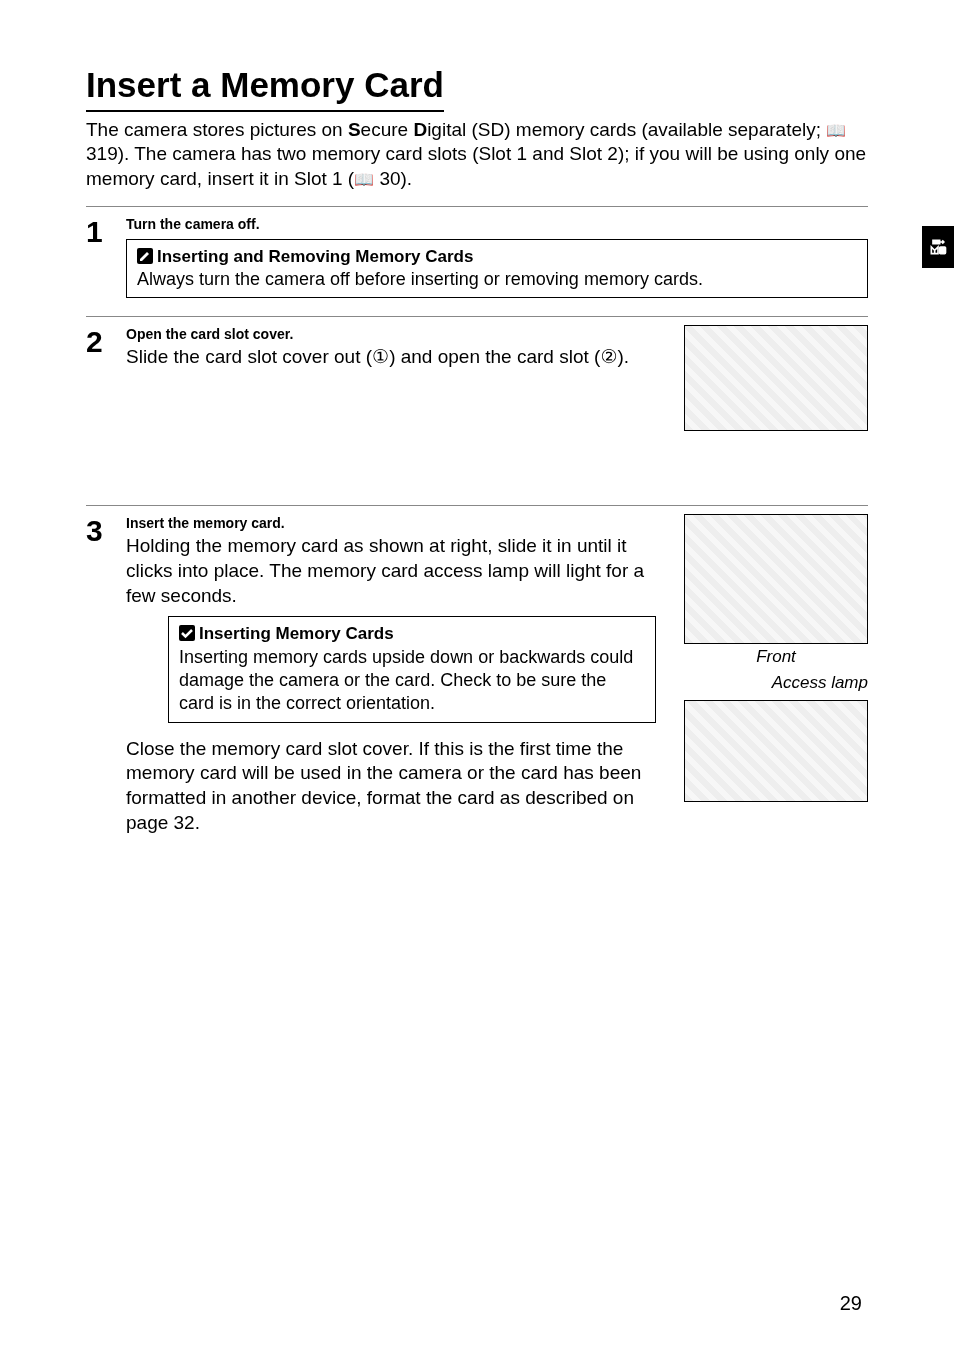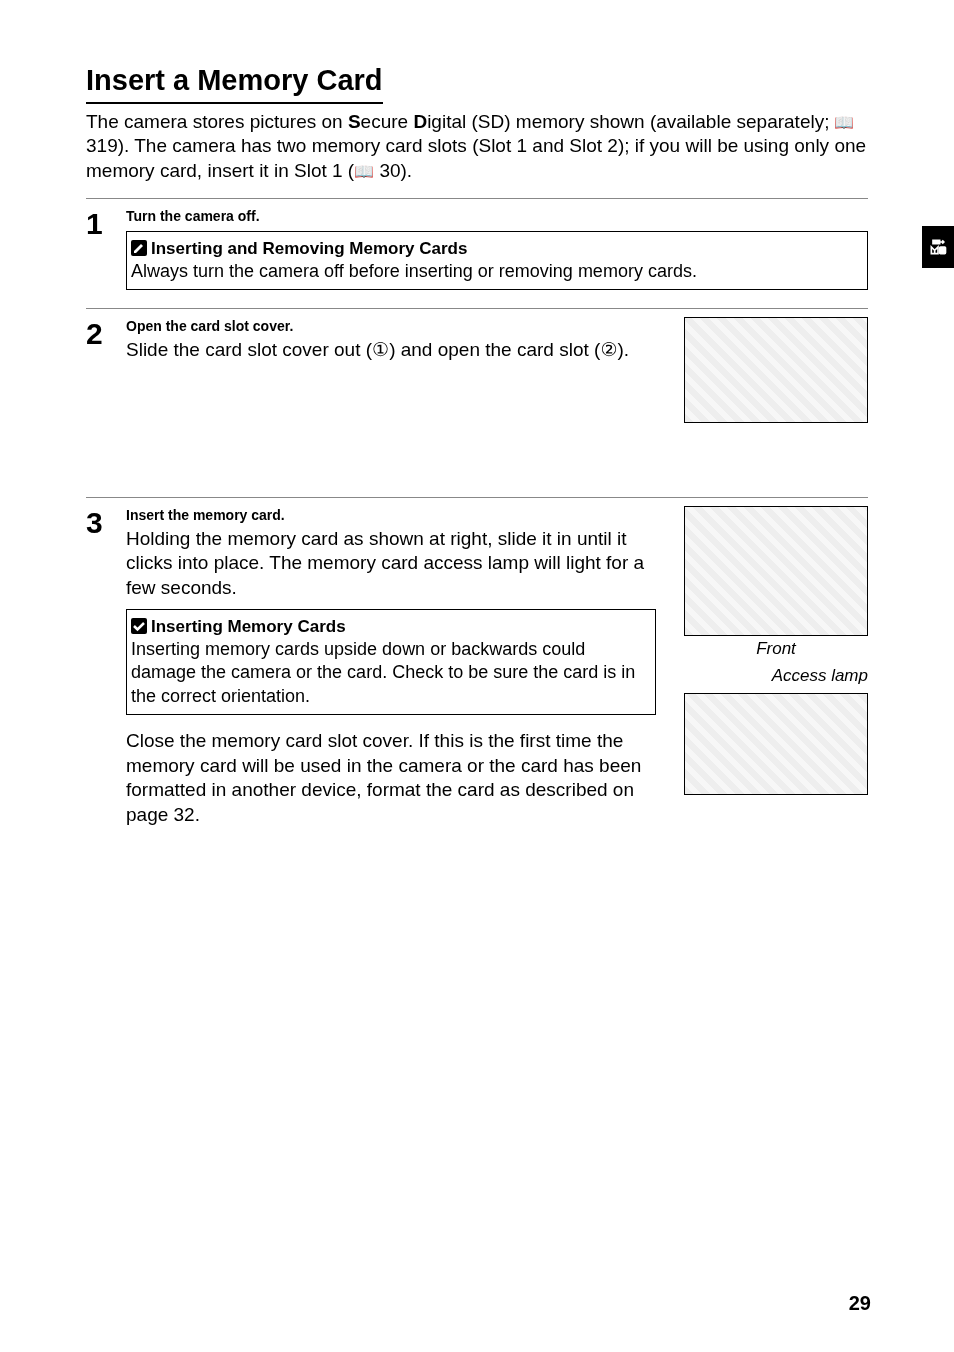--- a/index.html
+++ b/index.html
@@ -8,21 +8,21 @@
     width: 954px;
     height: 1352px;
     background: #fff;
     color: #000;
     position: relative;
     padding: 62px 86px 50px 86px;
     font-size: 19px;
     line-height: 1.3;
   }
   .title {
-    font-size: 29px;
+    font-size: 35px;
     font-weight: 700;
     border-bottom: 2px solid #000;
     display: inline-block;
     margin-bottom: 6px;
     padding-bottom: 2px;
   }
   .intro { margin-bottom: 14px; }
   .book-icon { font-size: 16px; vertical-align: baseline; }
   .steps { }
   .step {
@@ -39,21 +39,21 @@
     padding-top: 2px;
   }
   .step-body { flex: 1; }
   .step-title {
     font-size: 14px;
     font-weight: 700;
     margin-bottom: 2px;
   }
   .callout {
     border: 1px solid #000;
-    padding: 6px 4px;
+    padding: 6px 10px;
     margin-top: 6px;
     margin-bottom: 4px;
   }
   .callout-title {
     font-weight: 700;
     font-size: 17px;
   }
   .callout-title .icon-box {
     display: inline-block;
     width: 16px; height: 16px;
@@ -70,53 +70,52 @@
     width: 100%;
   }
   .img-s2 { height: 106px; margin-bottom: 14px; }
   .img-s3a { height: 130px; }
   .img-s3b { height: 102px; }
   .caption-right { text-align: center; font-style: italic; font-size: 17px; margin-top: 2px; }
   .caption-left { text-align: right; font-style: italic; font-size: 17px; margin: 4px 0 6px 0; }
   .pagenum {
     position: absolute;
     bottom: 36px;
-    right: 83px;
+    right: 92px;
     font-size: 20px;
-    font-weight: bold;
   }
   .sidetab {
     position: absolute;
     right: 0;
     top: 226px;
     width: 32px;
     height: 42px;
     background: #000;
     color: #fff;
     display: flex;
     align-items: center;
     justify-content: center;
   }
   .sidetab svg { width: 20px; height: 20px; }
   .circled { font-family: Arial, sans-serif; }
   .step1 { padding-bottom: 14px; }
   .step2 { padding-bottom: 60px; align-items: flex-start; }
   .step3 { padding-bottom: 20px; }
-  .step3 .callout { margin-top: 8px; }
+  .step3 .callout { margin-top: 8px; margin-left: 42px; }
   .para-after { margin-top: 14px; }
 </style>
 </head>
 <body>
 
 
 
 <h1 class="title">Insert a Memory Card</h1>
 
 <p class="intro">
-  <span>The camera stores pictures on </span><b>S</b><span>ecure </span><b>D</b><span>igital (SD) memory shown (available separately; </span><span class="book-icon">📖</span><span> 319).  The camera has two memory card slots (Slot 1 and Slot 2); if you will be using only one memory card, insert it in Slot 1 (</span><span class="book-icon">📖</span><span> 30).</span>
+  <span>The camera stores pictures on </span><b>S</b><span>ecure </span><b>D</b><span>igital (SD) memory cards (available separately; </span><span class="book-icon">📖</span><span> 319).  The camera has two memory card slots (Slot 1 and Slot 2); if you will be using only one memory card, insert it in Slot 1 (</span><span class="book-icon">📖</span><span> 30).</span>
 </p>
 
 <div class="steps">
 
   <div class="step step1">
     <div class="step-no">1</div>
     <div class="step-body">
       <div class="step-title">Turn the camera off.</div>
       <div class="callout">
         <div class="callout-title">

